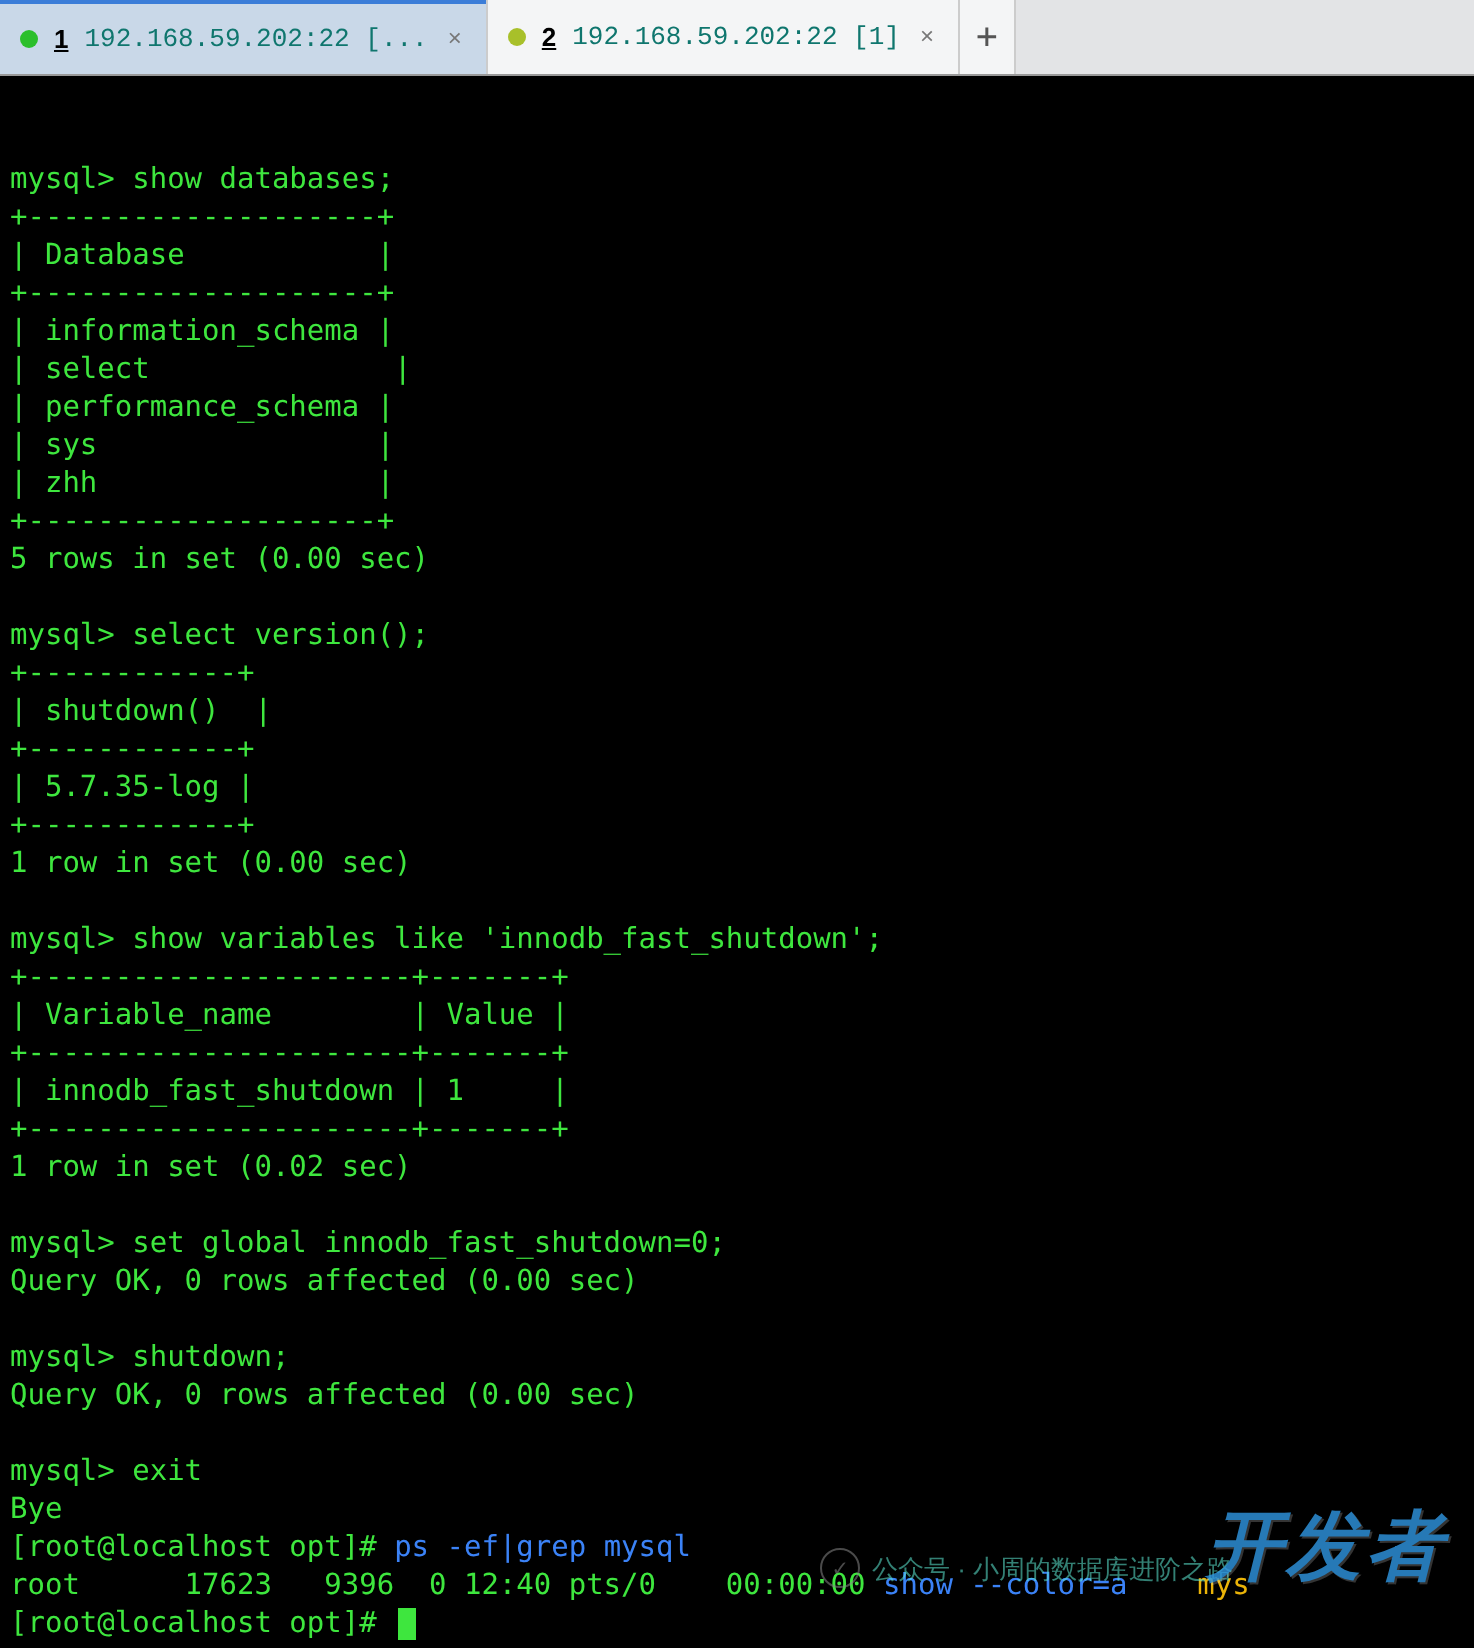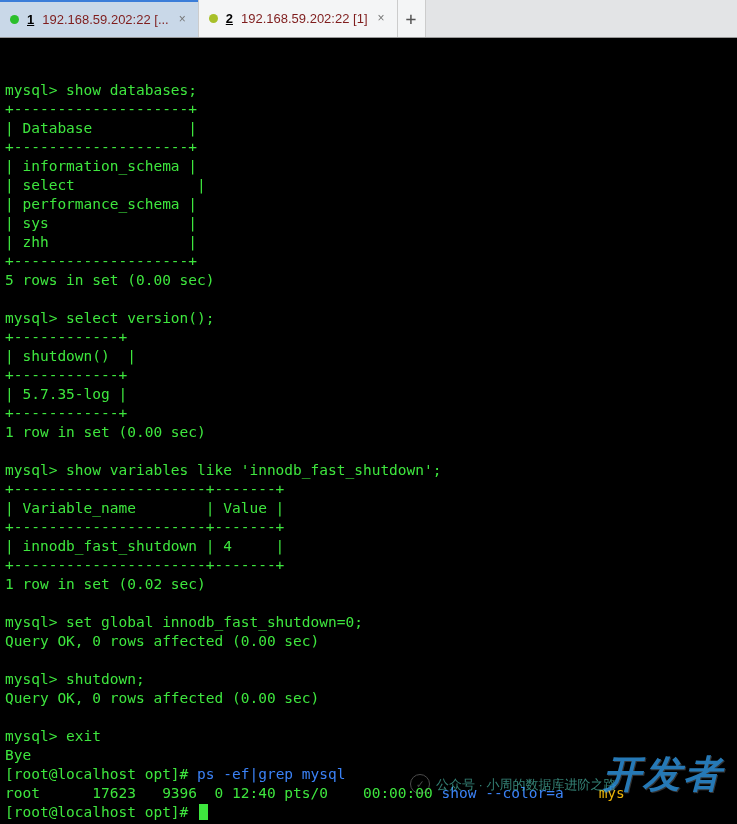--- a/index.html
+++ b/index.html
@@ -35,21 +35,21 @@
       border-top: 2px solid #3b7dd8;
     }
     .tab.inactive {
       background: #f4f5f6;
       border-left: 1px solid #ccc;
       border-right: 1px solid #ccc;
     }
     .dot.green { width: 9px; height: 9px; border-radius: 50%; background: #2bbf2b; }
     .dot.yellow { width: 9px; height: 9px; border-radius: 50%; background: #a8c02a; }
     .tab .num { text-decoration: underline; font-weight: bold; }
-    .tab .lbl { color: #7f1d1d; }
+    .tab .lbl { color: #0f766e; font-family: Liberation Mono, monospace; }
     .tab .close {
       color: #777;
       font-size: 12px;
       padding: 0 2px;
     }
     .addtab {
       width: 28px;
       display: flex;
       align-items: center;
       justify-content: center;
@@ -149,21 +149,21 @@
 <span>| shutdown()  |</span>
 <span>+------------+</span>
 <span>| 5.7.35-log |</span>
 <span>+------------+</span>
 <span>1 row in set (0.00 sec)</span>
 <span></span>
 <span>mysql&gt; show variables like 'innodb_fast_shutdown';</span>
 <span>+----------------------+-------+</span>
 <span>| Variable_name        | Value |</span>
 <span>+----------------------+-------+</span>
-<span>| innodb_fast_shutdown | 4     |</span>
+<span>| innodb_fast_shutdown | 1     |</span>
 <span>+----------------------+-------+</span>
 <span>1 row in set (0.02 sec)</span>
 <span></span>
 <span>mysql&gt; set global innodb_fast_shutdown=0;</span>
 <span>Query OK, 0 rows affected (0.00 sec)</span>
 <span></span>
 <span>mysql&gt; shutdown;</span>
 <span>Query OK, 0 rows affected (0.00 sec)</span>
 <span></span>
 <span>mysql&gt; exit</span>

